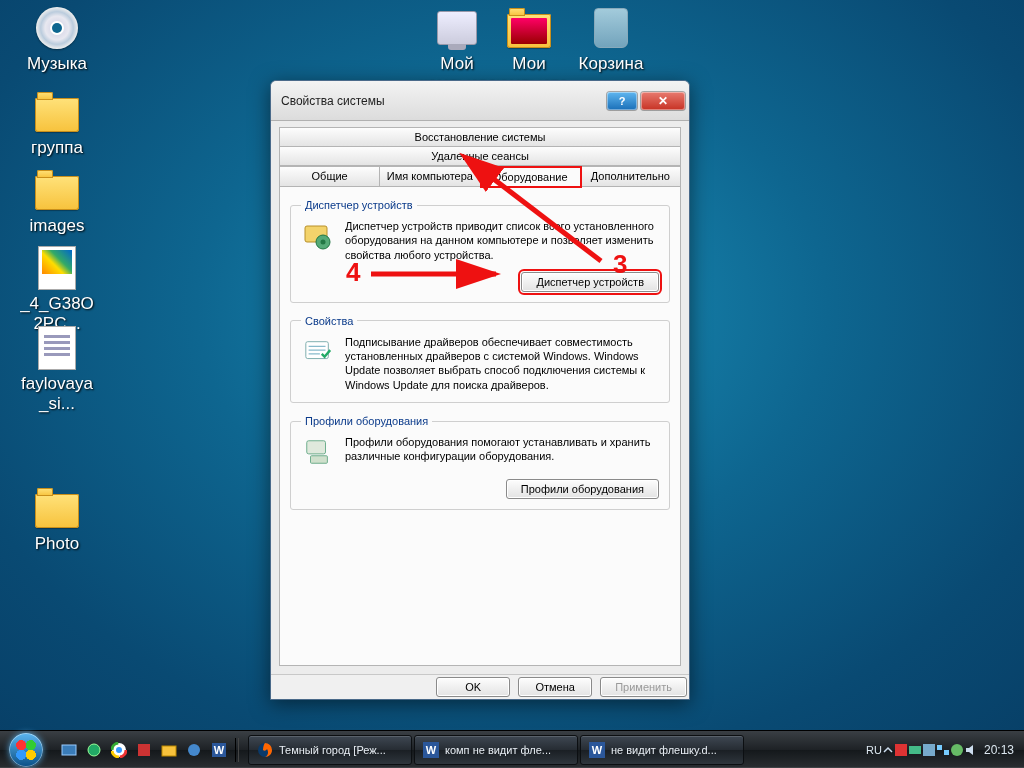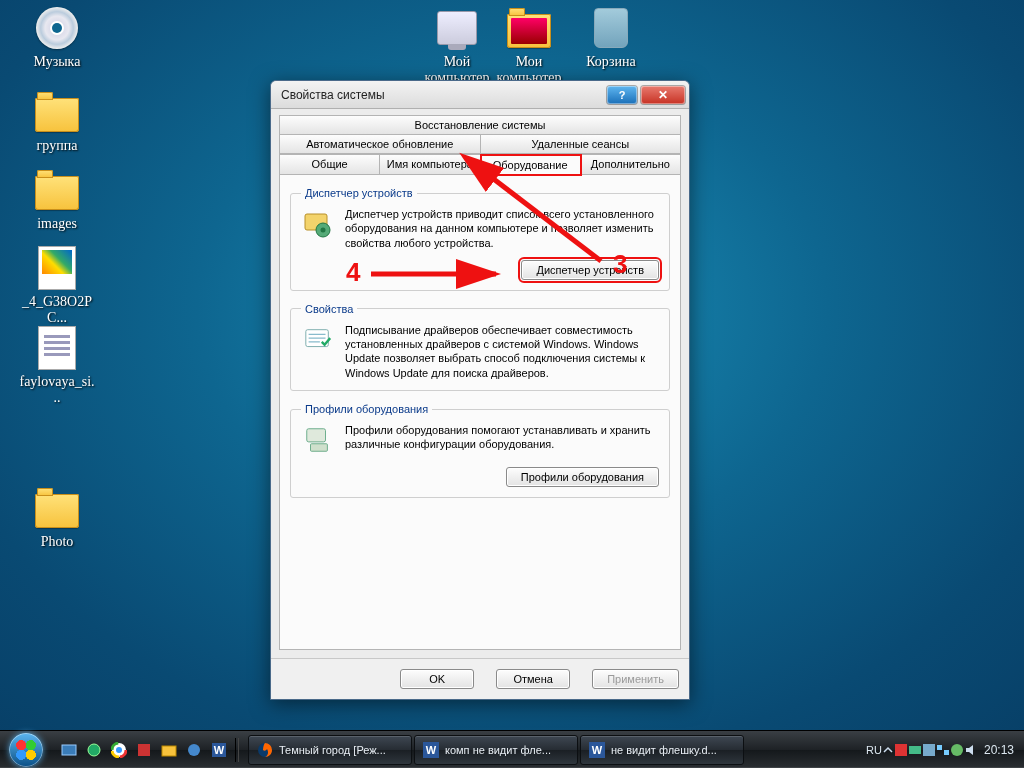--- a/index.html
+++ b/index.html
@@ -7,21 +7,21 @@
   body {
     background: radial-gradient(ellipse 900px 700px at 50% 40%, #1a8fb8 0%, #0e6690 35%, #094a73 65%, #06375e 100%);
     position: relative;
     color: #000;
   }
 
   
   .desktop { position: absolute; inset: 0; }
   .dicon { position: absolute; width: 78px; text-align: center; color: #fff; text-shadow: 1px 1px 2px #000; cursor: default; }
   .dicon .glyph { width: 48px; height: 48px; margin: 0 auto 2px; display: flex; align-items: center; justify-content: center; }
-  .dicon .lbl { font-size: 14px; line-height: 1.15; word-wrap: break-word; font-family: Liberation Serif, serif; }
+  .dicon .lbl { font-size: 17px; line-height: 1.15; word-wrap: break-word; }
 
   .folder-shape { width: 44px; height: 34px; background: linear-gradient(#ffe27a,#f7c23c); border-radius: 2px 2px 3px 3px; position: relative; box-shadow: inset 0 0 0 1px #c98f1a, 0 1px 1px rgba(0,0,0,.3); margin-top:6px;}
   .folder-shape::before { content:""; position:absolute; top:-6px; left:2px; width:16px; height:8px; background:linear-gradient(#ffe27a,#f7c23c); border-radius:2px 2px 0 0; box-shadow: inset 0 0 0 1px #c98f1a; }
   .folder-red::after{content:"";position:absolute;inset:4px;background:linear-gradient(#f06,#900);border-radius:1px;}
 
   .cd-shape{width:42px;height:42px;border-radius:50%;background:radial-gradient(circle,#fff 15%,#d8d8e8 16%,#e8e8f0 40%,#bcd 55%,#eee 70%,#cdd 100%);box-shadow:0 1px 2px rgba(0,0,0,.4);position:relative;}
   .cd-shape::after{content:"";position:absolute;top:50%;left:50%;width:10px;height:10px;margin:-5px;border-radius:50%;background:#0e6690;box-shadow:0 0 0 2px #fff;}
   .pc-shape{width:40px;height:34px;background:linear-gradient(#eef,#ccd);border:1px solid #99a;border-radius:3px;position:relative;}
   .pc-shape::after{content:"";position:absolute;left:10px;right:10px;bottom:-6px;height:6px;background:#aab;border-radius:0 0 3px 3px;}
   .bin-shape{width:34px;height:40px;background:linear-gradient(rgba(200,230,240,.8),rgba(140,180,200,.8));border:1px solid #8ab;border-radius:4px 4px 6px 6px;}
@@ -31,21 +31,21 @@
   .txt-shape::before{content:"";position:absolute;top:8px;left:5px;right:5px;height:3px;background:#99b;box-shadow:0 6px #99b,0 12px #99b,0 18px #99b;}
 
   
   .window {
     position: absolute; left: 270px; top: 80px; width: 420px; height: 620px;
     background: #ececec; border: 1px solid #4a6a8a; border-radius: 6px 6px 0 0;
     box-shadow: 0 4px 20px rgba(0,0,0,.5);
     display: flex; flex-direction: column;
   }
   .titlebar {
-    height: 28px; background: linear-gradient(#f3f3f3,#dcdcdc);
+    height: 40px; background: linear-gradient(#f3f3f3,#dcdcdc);
     border-bottom: 1px solid #b0b0b0; border-radius: 6px 6px 0 0;
     display: flex; align-items: center; padding: 0 4px 0 10px; color: #222;
   }
   .titlebar .t-title { flex: 1; font-size: 12px; }
   .t-btn { width: 28px; height: 18px; margin-left: 4px; border-radius: 3px; display:flex;align-items:center;justify-content:center;color:#fff;font-weight:bold;box-shadow:inset 0 0 0 1px rgba(255,255,255,.4),0 0 0 1px rgba(0,0,0,.3);}
   .t-help{background:linear-gradient(#5fb6f0,#1a6fb8);width:30px;}
   .t-close{background:linear-gradient(#e87a6f,#c73224);width:44px;font-size:12px;}
 
   .wbody{flex:1;padding:6px 8px 8px;display:flex;flex-direction:column;}
   .tabstack{border:1px solid #b4b4b4;background:#fff;position:relative;}
@@ -61,21 +61,21 @@
   fieldset.group{border:1px solid #cfcfcf;border-radius:3px;margin-bottom:12px;padding:8px 10px 10px;}
   fieldset.group legend{padding:0 4px;color:#0a3a8a;}
   .grow{display:flex;gap:10px;}
   .gicon{width:34px;height:34px;flex-shrink:0;display:flex;align-items:center;justify-content:center;}
   .gtxt{line-height:1.3;}
   .btnrow{display:flex;justify-content:flex-end;gap:8px;margin-top:10px;}
   button.win{background:linear-gradient(#fdfdfd,#e3e3e3);border:1px solid #8a8a8a;border-radius:3px;padding:3px 14px;min-width:120px;font-size:11px;box-shadow:inset 0 0 0 1px #fff;}
   button.win.hl{outline:2px solid #e11;outline-offset:1px;}
   button.win.disabled{color:#9a9a9a;}
 
-  .dlg-bottom{border-top:1px solid #c8c8c8;padding:10px;display:flex;justify-content:flex-end;gap:22px;background:#f0f0f0;}
+  .dlg-bottom{border-top:1px solid #c8c8c8;padding:2px;display:flex;justify-content:flex-end;gap:8px;background:#f0f0f0;}
   .dlg-bottom button.win{min-width:74px;}
 
   
   .arrow{position:absolute;pointer-events:none;}
   .arrow svg{overflow:visible;}
   .annot{position:absolute;color:#e11;font:bold 26px Arial;pointer-events:none;}
 
   
   .taskbar{position:absolute;left:0;right:0;bottom:0;height:38px;background:linear-gradient(#3a3f44 0%,#1e2226 50%,#14181b 51%,#2a2e32 100%);display:flex;align-items:center;padding:0 6px 0 0;border-top:1px solid #000;box-shadow:0 -1px 0 rgba(255,255,255,.1) inset;}
   .start{width:52px;height:36px;display:flex;align-items:center;justify-content:center;}
@@ -166,21 +166,20 @@
     <span class="t-title">Свойства системы</span>
     <div class="t-btn t-help">?</div>
     <div class="t-btn t-close">✕</div>
   </div>
   <div class="wbody">
     <div class="tabstack" style="flex:0 0 auto;">
       <div class="tabrow top" id="tabsTop">
           <div class="tab">Восстановление системы</div>
         </div>
       <div class="tabrow top" id="tabsMid">
-          <div class="tab">Автоматическое обновление</div>
           <div class="tab">Удаленные сеансы</div>
         </div>
       <div class="tabrow bot" id="tabsBot">
           <div class="tab">Общие</div>
           <div class="tab">Имя компьютера</div>
           <div class="tab active">Оборудование</div>
           <div class="tab">Дополнительно</div>
         </div>
     </div>
     <div class="tabpage" style="flex:1;border:1px solid #b4b4b4;border-top:none;">

